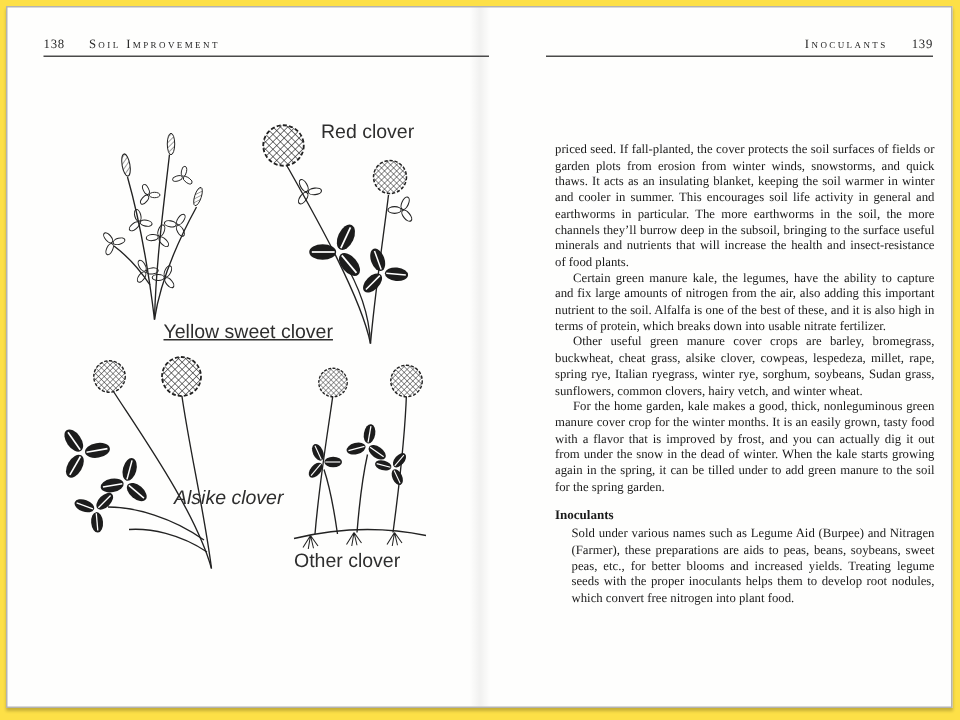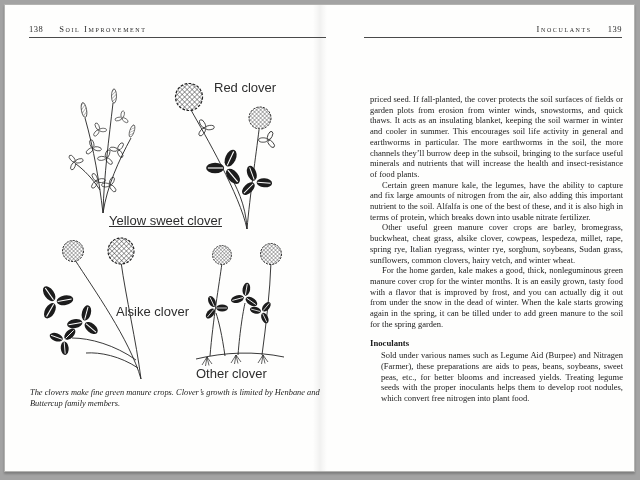--- a/index.html
+++ b/index.html
@@ -1,19 +1,19 @@
 <!DOCTYPE html>
 <html><head>
 <meta charset="utf-8">
 <style>
   * { margin:0; padding:0; box-sizing:border-box; }
   body { width:640px; height:480px; overflow:hidden; }
   .screenshot {
     position:relative; width:640px; height:480px;
-    background:#a3a3a3;
+    background:#fde047;
     font-family:"Liberation Serif", serif;
     color:#1a1a1a;
   }
   .paper {
     position:absolute; left:4px; top:4px; width:631px; height:468px;
     background:#fefefd;
     border:1px solid #b3b3b1;
     box-shadow:0 2px 2px rgba(0,0,0,0.22);
   }
   .gutter {
@@ -36,21 +36,21 @@
 
   .illustration { position:absolute; left:0; top:0; width:640px; height:480px; pointer-events:none; }
 
   .plant-label {
     position:absolute;
     font-family:"Liberation Sans", sans-serif;
     font-size:13px; color:#2e2e2e; white-space:nowrap;
   }
   .lbl-red    { left:214px; top:80px;  }
   .lbl-yellow { left:109px; top:213px;text-decoration:underline; }
-  .lbl-alsike { left:116px; top:304px; }
+  .lbl-alsike { left:116px; top:324px;font-style:italic; }
   .lbl-white  { left:196px; top:366px; }
 
   .caption {
     position:absolute; left:30px; top:388px; width:300px;
     font-style:italic; font-size:8.4px; line-height:10.6px; color:#222;
   }
 
   .body-text {
     position:absolute; left:370px; top:54px; width:253px;
     font-size:8.5px; line-height:10.7px; text-align:justify;margin-top:40px;
@@ -167,21 +167,20 @@
     <use href="#trileaf" transform="translate(245,297) scale(1.05) rotate(10)"></use>
     <use href="#trileaf" transform="translate(215,308) scale(0.95) rotate(-25)"></use>
     <use href="#trileaf" transform="translate(262,312) scale(0.9) rotate(40)"></use>
   </svg>
 
   <div class="plant-label lbl-red">Red clover</div>
   <div class="plant-label lbl-yellow">Yellow sweet clover</div>
   <div class="plant-label lbl-alsike">Alsike clover</div>
   <div class="plant-label lbl-white">Other clover</div>
 
-  <div class="caption">The clovers make fine green manure crops. Clover’s growth is limited by Henbane and Buttercup family members.</div>
 
   <div class="body-text">
     <p class="first">priced seed. If fall-planted, the cover protects the soil surfaces of fields or garden plots from erosion from winter winds, snowstorms, and quick thaws. It acts as an insulating blanket, keeping the soil warmer in winter and cooler in summer. This encourages soil life activity in general and earthworms in particular. The more earthworms in the soil, the more channels they’ll burrow deep in the subsoil, bringing to the surface useful minerals and nutrients that will increase the health and insect-resistance of food plants.</p>
     <p>Certain green manure kale, the legumes, have the ability to capture and fix large amounts of nitrogen from the air, also adding this important nutrient to the soil. Alfalfa is one of the best of these, and it is also high in terms of protein, which breaks down into usable nitrate fertilizer.</p>
     <p>Other useful green manure cover crops are barley, bromegrass, buckwheat, cheat grass, alsike clover, cowpeas, lespedeza, millet, rape, spring rye, Italian ryegrass, winter rye, sorghum, soybeans, Sudan grass, sunflowers, common clovers, hairy vetch, and winter wheat.</p>
     <p>For the home garden, kale makes a good, thick, nonleguminous green manure cover crop for the winter months. It is an easily grown, tasty food with a flavor that is improved by frost, and you can actually dig it out from under the snow in the dead of winter. When the kale starts growing again in the spring, it can be tilled under to add green manure to the soil for the spring garden.</p>
     <div class="section">
       <div class="section-heading">Inoculants</div>
       <p class="section-body">Sold under various names such as Legume Aid (Burpee) and Nitragen (Farmer), these preparations are aids to peas, beans, soybeans, sweet peas, etc., for better blooms and increased yields. Treating legume seeds with the proper inoculants helps them to develop root nodules, which convert free nitrogen into plant food.</p>
     </div>

